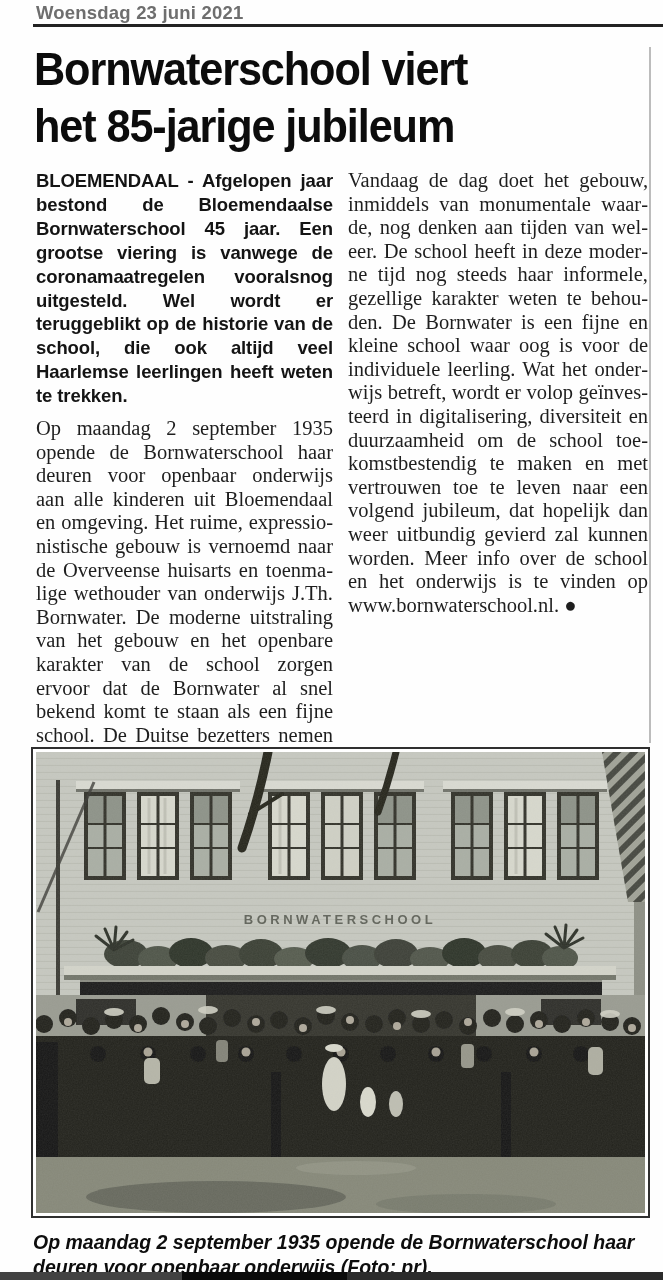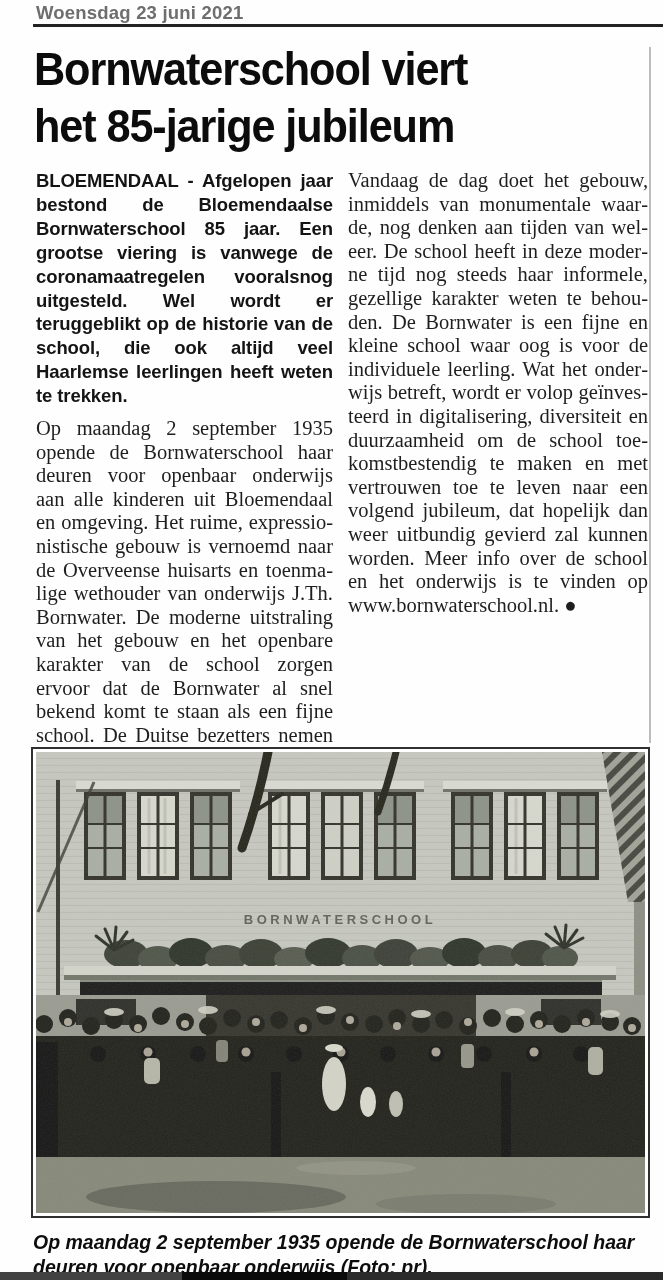--- a/index.html
+++ b/index.html
@@ -64,21 +64,21 @@
   <div class="abs masthead-rule"></div>
   <div class="abs column-divider"></div>
 
   <div class="abs headline">
     <div>Bornwaterschool viert</div>
     <div>het 85-jarige jubileum</div>
   </div>
 
   <div class="abs columns">
     <div class="col1">
-      <div class="lead">BLOEMENDAAL - Afgelopen jaar bestond de Bloemendaalse Bornwa­terschool 85 jaar. Een grootse viering is vanwege de coronamaatregelen vooralsnog uitgesteld. Wel wordt er teruggeblikt op de historie van de school, die ook altijd veel Haarlemse leerlingen heeft weten te trekken.</div>
+      <div class="lead">BLOEMENDAAL - Afgelopen jaar bestond de Bloemendaalse Bornwa­terschool 45 jaar. Een grootse viering is vanwege de coronamaatregelen vooralsnog uitgesteld. Wel wordt er teruggeblikt op de historie van de school, die ook altijd veel Haarlemse leerlingen heeft weten te trekken.</div>
       <div class="serif">Op maandag 2 september 1935 opende de Bornwaterschool haar deuren voor openbaar onderwijs aan alle kinderen uit Bloemendaal en omgeving. Het ruime, expressio­nistische gebouw is vernoemd naar de Overveense huisarts en toenma­lige wethouder van onderwijs J.Th. Bornwater. De moderne uitstraling van het gebouw en het openba­re karakter van de school zorgen ervoor dat de Bornwater al snel bekend komt te staan als een fijne school. De Duitse bezetters nemen tijdens de Tweede Wereldoorlog de school in beslag en de leerlingen</div>
     </div>
     <div class="col2">
       <div class="serif">Vandaag de dag doet het gebouw, inmiddels van monumentale waar­de, nog denken aan tijden van wel­eer. De school heeft in deze moder­ne tijd nog steeds haar informele, gezellige karakter weten te behou­den. De Bornwater is een fijne en kleine school waar oog is voor de individuele leerling. Wat het onder­wijs betreft, wordt er volop geïnves­teerd in digitalisering, diversiteit en duurzaamheid om de school toe­komstbestendig te maken en met vertrouwen toe te leven naar een volgend jubileum, dat hopelijk dan weer uitbundig gevierd zal kunnen worden. Meer info over de school en het onderwijs is te vinden op www.bornwaterschool.nl. ●</div>
     </div>
   </div>
 
   <div class="abs photo-frame">
     <svg viewBox="0 0 609 461" xmlns="http://www.w3.org/2000/svg">
       <defs>

